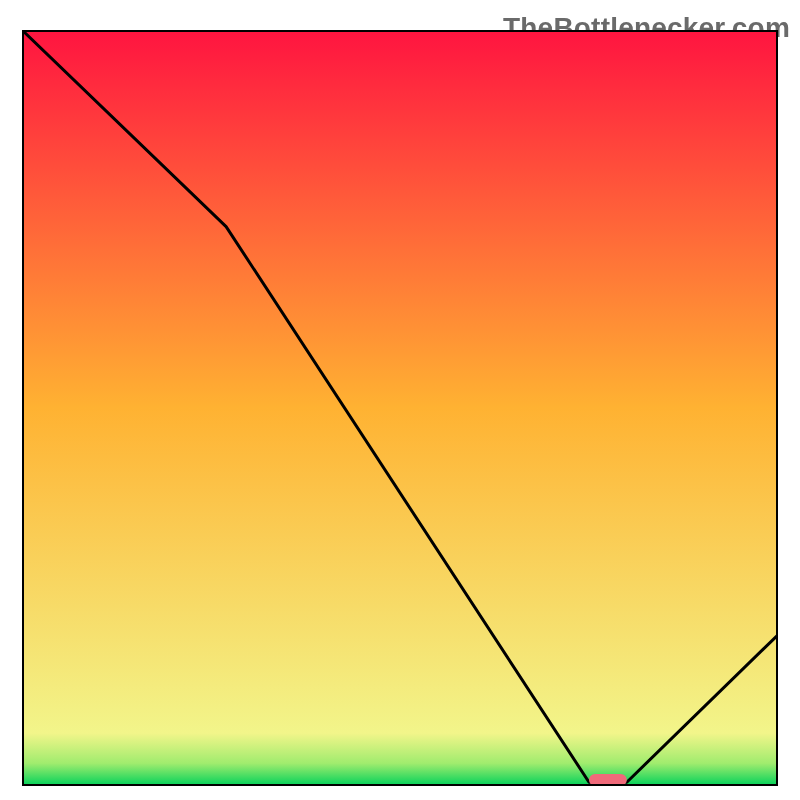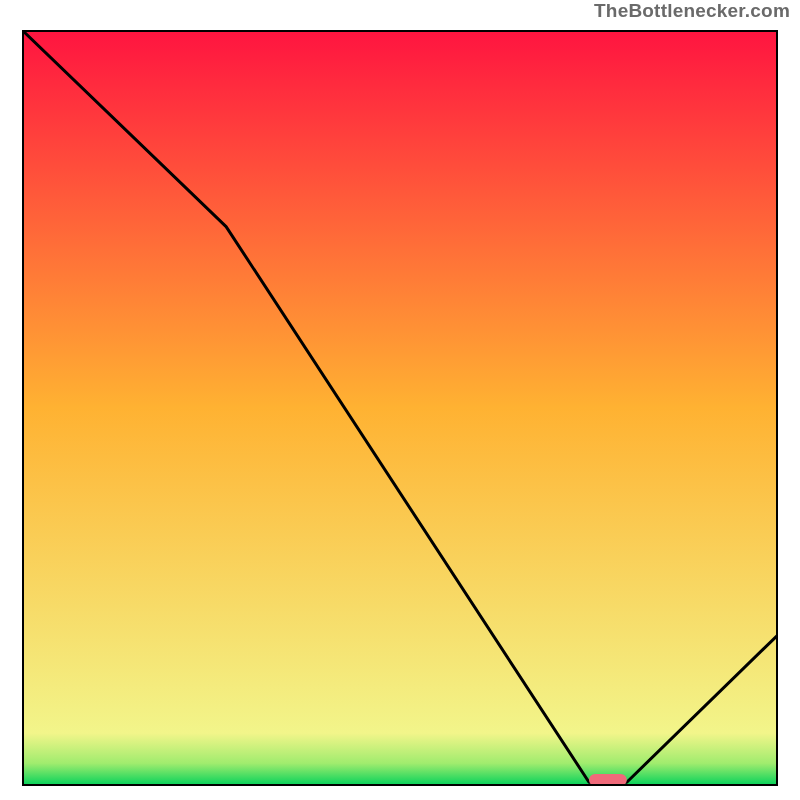--- a/index.html
+++ b/index.html
@@ -10,23 +10,23 @@
     background: #ffffff;
     font-family: Arial, Helvetica, sans-serif;
   }
   .wrap {
     position: relative;
     width: 800px;
     height: 800px;
   }
   .attrib {
     position: absolute;
-    top: 0;
+    top: 12px;
     right: 10px;
-    font-size: 19px;
+    font-size: 28px;
     font-weight: 600;
     color: #6a6a6a;
     letter-spacing: 0.2px;
   }
   .chart-frame {
     position: absolute;
     left: 22px;
     top: 30px;
     width: 756px;
     height: 756px;

